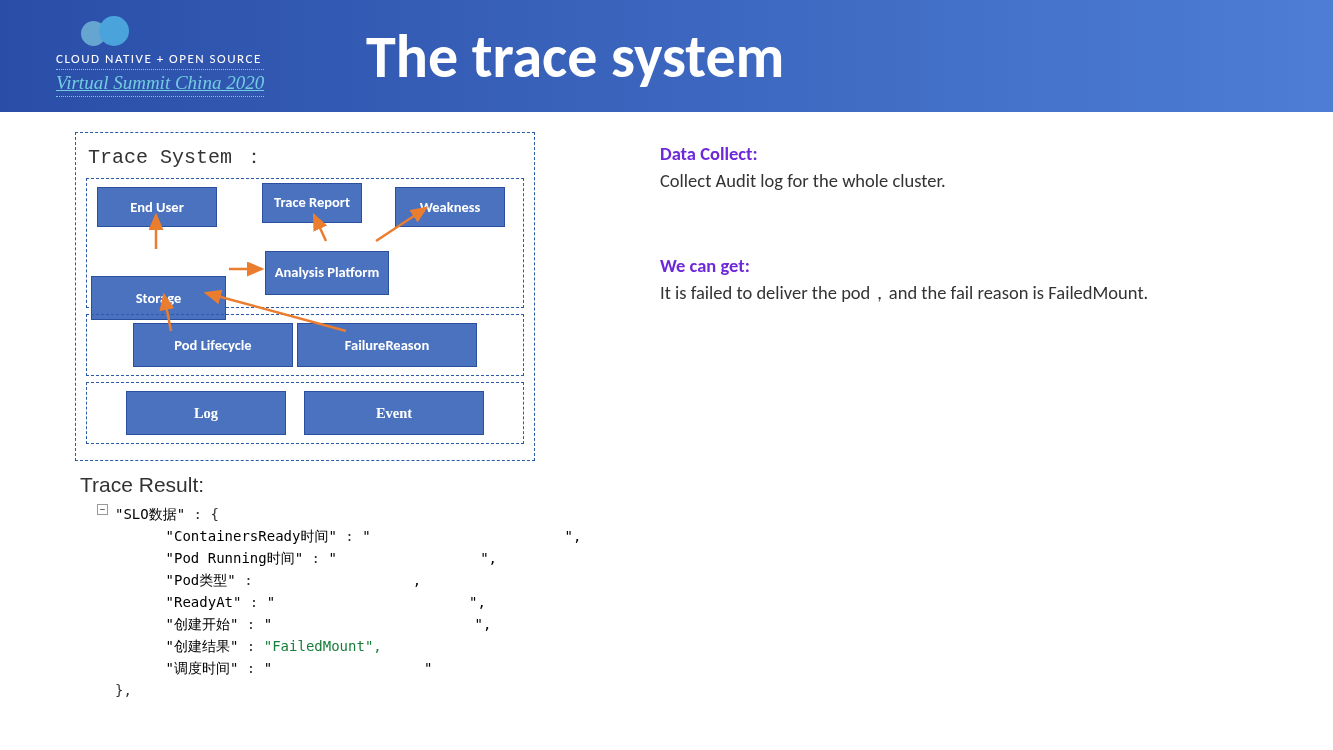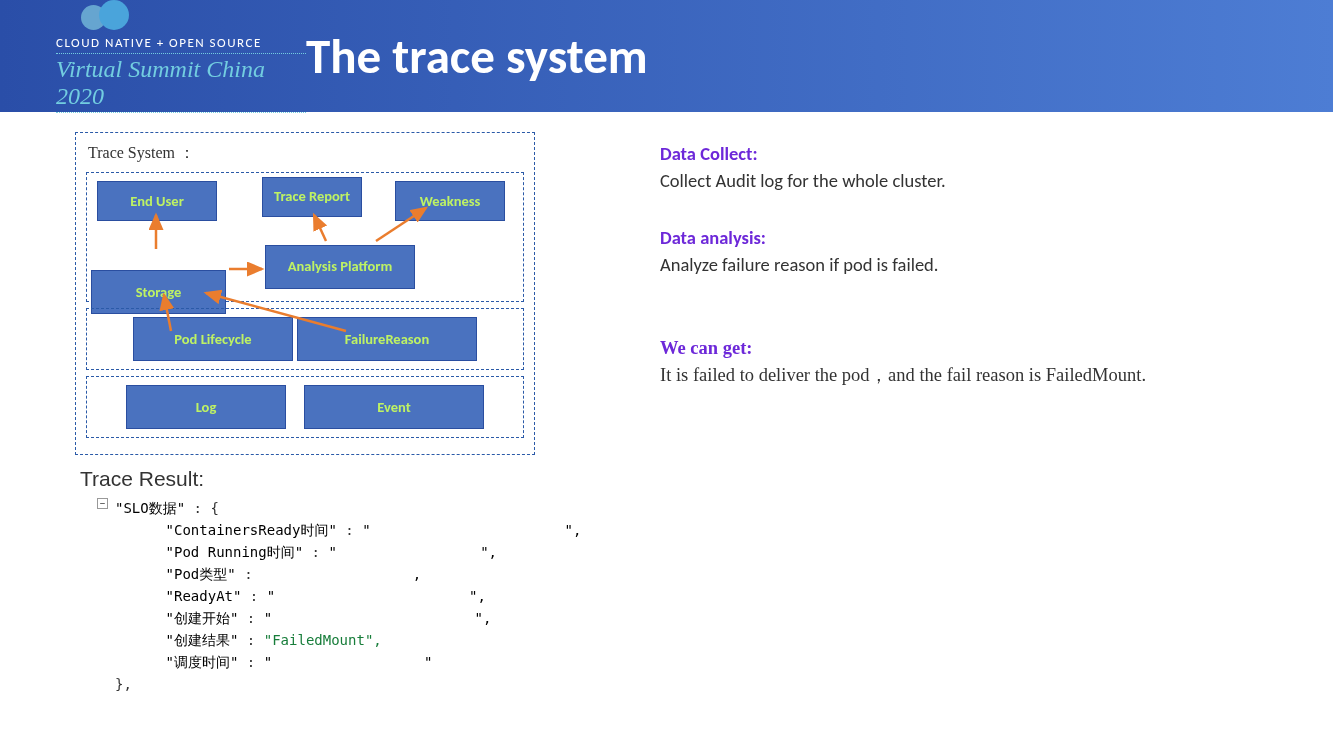--- a/index.html
+++ b/index.html
@@ -4,37 +4,37 @@
 <style>
   * { box-sizing: border-box; margin: 0; padding: 0; }
   body { width: 1333px; height: 750px; background: #fff; font-family: Calibri, Arial, sans-serif; position: relative; overflow: hidden; }
   
   .header { width: 1333px; height: 112px; background: linear-gradient(90deg, #2a4ea8 0%, #4d7dd4 100%); display: flex; align-items: center; padding-left: 56px; }
   .logo-area { width: 250px; }
   .cloud-icon { width: 50px; height: 30px; position: relative; margin-left: 25px; margin-bottom: 5px; }
   .cloud-icon .c1 { position: absolute; width: 25px; height: 25px; border-radius: 50%; background: #66a5d0; left: 0; top: 5px; }
   .cloud-icon .c2 { position: absolute; width: 30px; height: 30px; border-radius: 50%; background: #4aa4db; left: 18px; top: 0; }
   .logo-text { color: #fff; font-size: 13px; letter-spacing: 1.5px; font-weight: 500; }
-  .logo-script { color: #72cde0; font-family: cursive; font-style: italic; font-size: 24px; margin-top: 3px; border-top: 1px dotted #72cde0; border-bottom: 1px dotted #72cde0; padding: 2px 0; display: inline-block; }
-  .title { color: #fff; font-size: 49px; font-weight: bold; }
+  .logo-script { color: #72cde0; font-family: cursive; font-style: italic; font-size: 19px; margin-top: 3px; border-top: 1px dotted #72cde0; border-bottom: 1px dotted #72cde0; padding: 2px 0; display: inline-block; text-decoration: underline; }
+  .title { color: #fff; font-size: 60px; font-weight: bold; margin-left: 60px; }
 
   .content { display: flex; padding: 20px 30px 0 75px; }
   .left { width: 530px; position: relative; }
   .right { flex: 1; padding-left: 55px; padding-top: 10px; }
 
   .diagram-container { border: 1.5px dashed #2b5aa8; padding: 6px 10px 10px 10px; position: relative; width: 460px; }
-  .diagram-title { font-family: Liberation Serif, serif; font-size: 16px; color: #333; padding: 4px 2px 8px 2px; }
+  .diagram-title { font-family: Liberation Mono, monospace; font-size: 20px; color: #333; padding: 4px 2px 8px 2px; }
   
   .row-sec { border: 1.5px dashed #2b5aa8; margin-bottom: 6px; padding: 8px 6px; position: relative; height: auto; }
   .row-sec:last-child { margin-bottom: 0; }
   .top-sec { min-height: 130px; }
   .mid-sec { min-height: 56px; display: flex; gap: 4px; justify-content: center; align-items: center; }
-  .bot-sec { min-height: 56px; display: flex; gap: 18px; justify-content: center; align-items: flex-end; }
+  .bot-sec { min-height: 56px; display: flex; gap: 18px; justify-content: center; align-items: flex-end; font-family: Liberation Serif, serif; }
 
-  .box { background: #4a72bf; border: 1.5px solid #2a4ea0; color: #bef264; font-weight: bold; font-size: 14.5px; display: flex; align-items: center; justify-content: center; text-align: center; padding: 0; position: absolute; }
+  .box { background: #4a72bf; border: 1.5px solid #2a4ea0; color: #ffffff; font-weight: bold; font-size: 14.5px; display: flex; align-items: center; justify-content: center; text-align: center; padding: 0; position: absolute; }
   .box.static { position: static; }
   .box.sm { height: 40px; }
   .box.lg { height: 44px; }
   
   svg.arrows { position: absolute; top: 0; left: 0; pointer-events: none; }
 
   .trace-result-title { font-family: Liberation Sans, sans-serif; font-size: 21px; color: #333; margin: 12px 0 6px 5px; }
   .json-block { font-family: Consolas, monospace; font-size: 14px; color: #333; line-height: 22px; padding-left: 40px; position: relative; }
   .json-line { white-space: pre; }
   .json-key { color: #000; }
@@ -63,21 +63,21 @@
 <div class="content">
   <div class="left">
     <div class="diagram-container">
       <div class="diagram-title">Trace System ：</div>
 
       <div class="row-sec top-sec">
         <div class="box sm" style="left:10px; top:8px; width:120px;">End User</div>
         <div class="box sm" style="left:308px; top:8px; width:110px;">Weakness</div>
         <div class="box sm" style="left:175px; top:4px; width:100px; line-height:1.1;">Trace Report</div>
         <div class="box lg" style="left:4px; top:78px; width:135px;margin-top:19px;">Storage</div>
-        <div class="box lg" style="left:178px; top:72px; width:150px; line-height:1.1;">Analysis Platform</div>
+        <div class="box lg" style="left:178px; top:72px; width:124px; line-height:1.1;">Analysis Platform</div>
       </div>
 
       <div class="row-sec mid-sec">
         <div class="box lg static" style="width:160px;">Pod Lifecycle</div>
         <div class="box lg static" style="width:180px;">FailureReason</div>
       </div>
 
       <div class="row-sec bot-sec">
         <div class="box lg static" style="width:160px;">Log</div>
         <div class="box lg static" style="width:180px;">Event</div>
@@ -120,23 +120,19 @@
       <div class="json-line">},</div>
     </div>
   </div>
 
   <div class="right">
     <div id="sections">
         <div class="sec">
           <div class="sec-title">Data Collect:</div>
           <div class="sec-body">Collect Audit log for the whole cluster.</div>
         </div>
-        <div class="sec">
-          <div class="sec-title">Data analysis:</div>
-          <div class="sec-body">Analyze failure reason if pod is failed.</div>
-        </div>
-        <div class="sec" style="margin-top: 60px; font-family: Liberation Serif, serif;">
+        <div class="sec" style="margin-top: 60px;">
           <div class="sec-title">We can get:</div>
           <div class="sec-body">It is failed to deliver the pod，and the fail reason is FailedMount.</div>
         </div>
       </div>
   </div>
 </div>
 
 </body></html>

